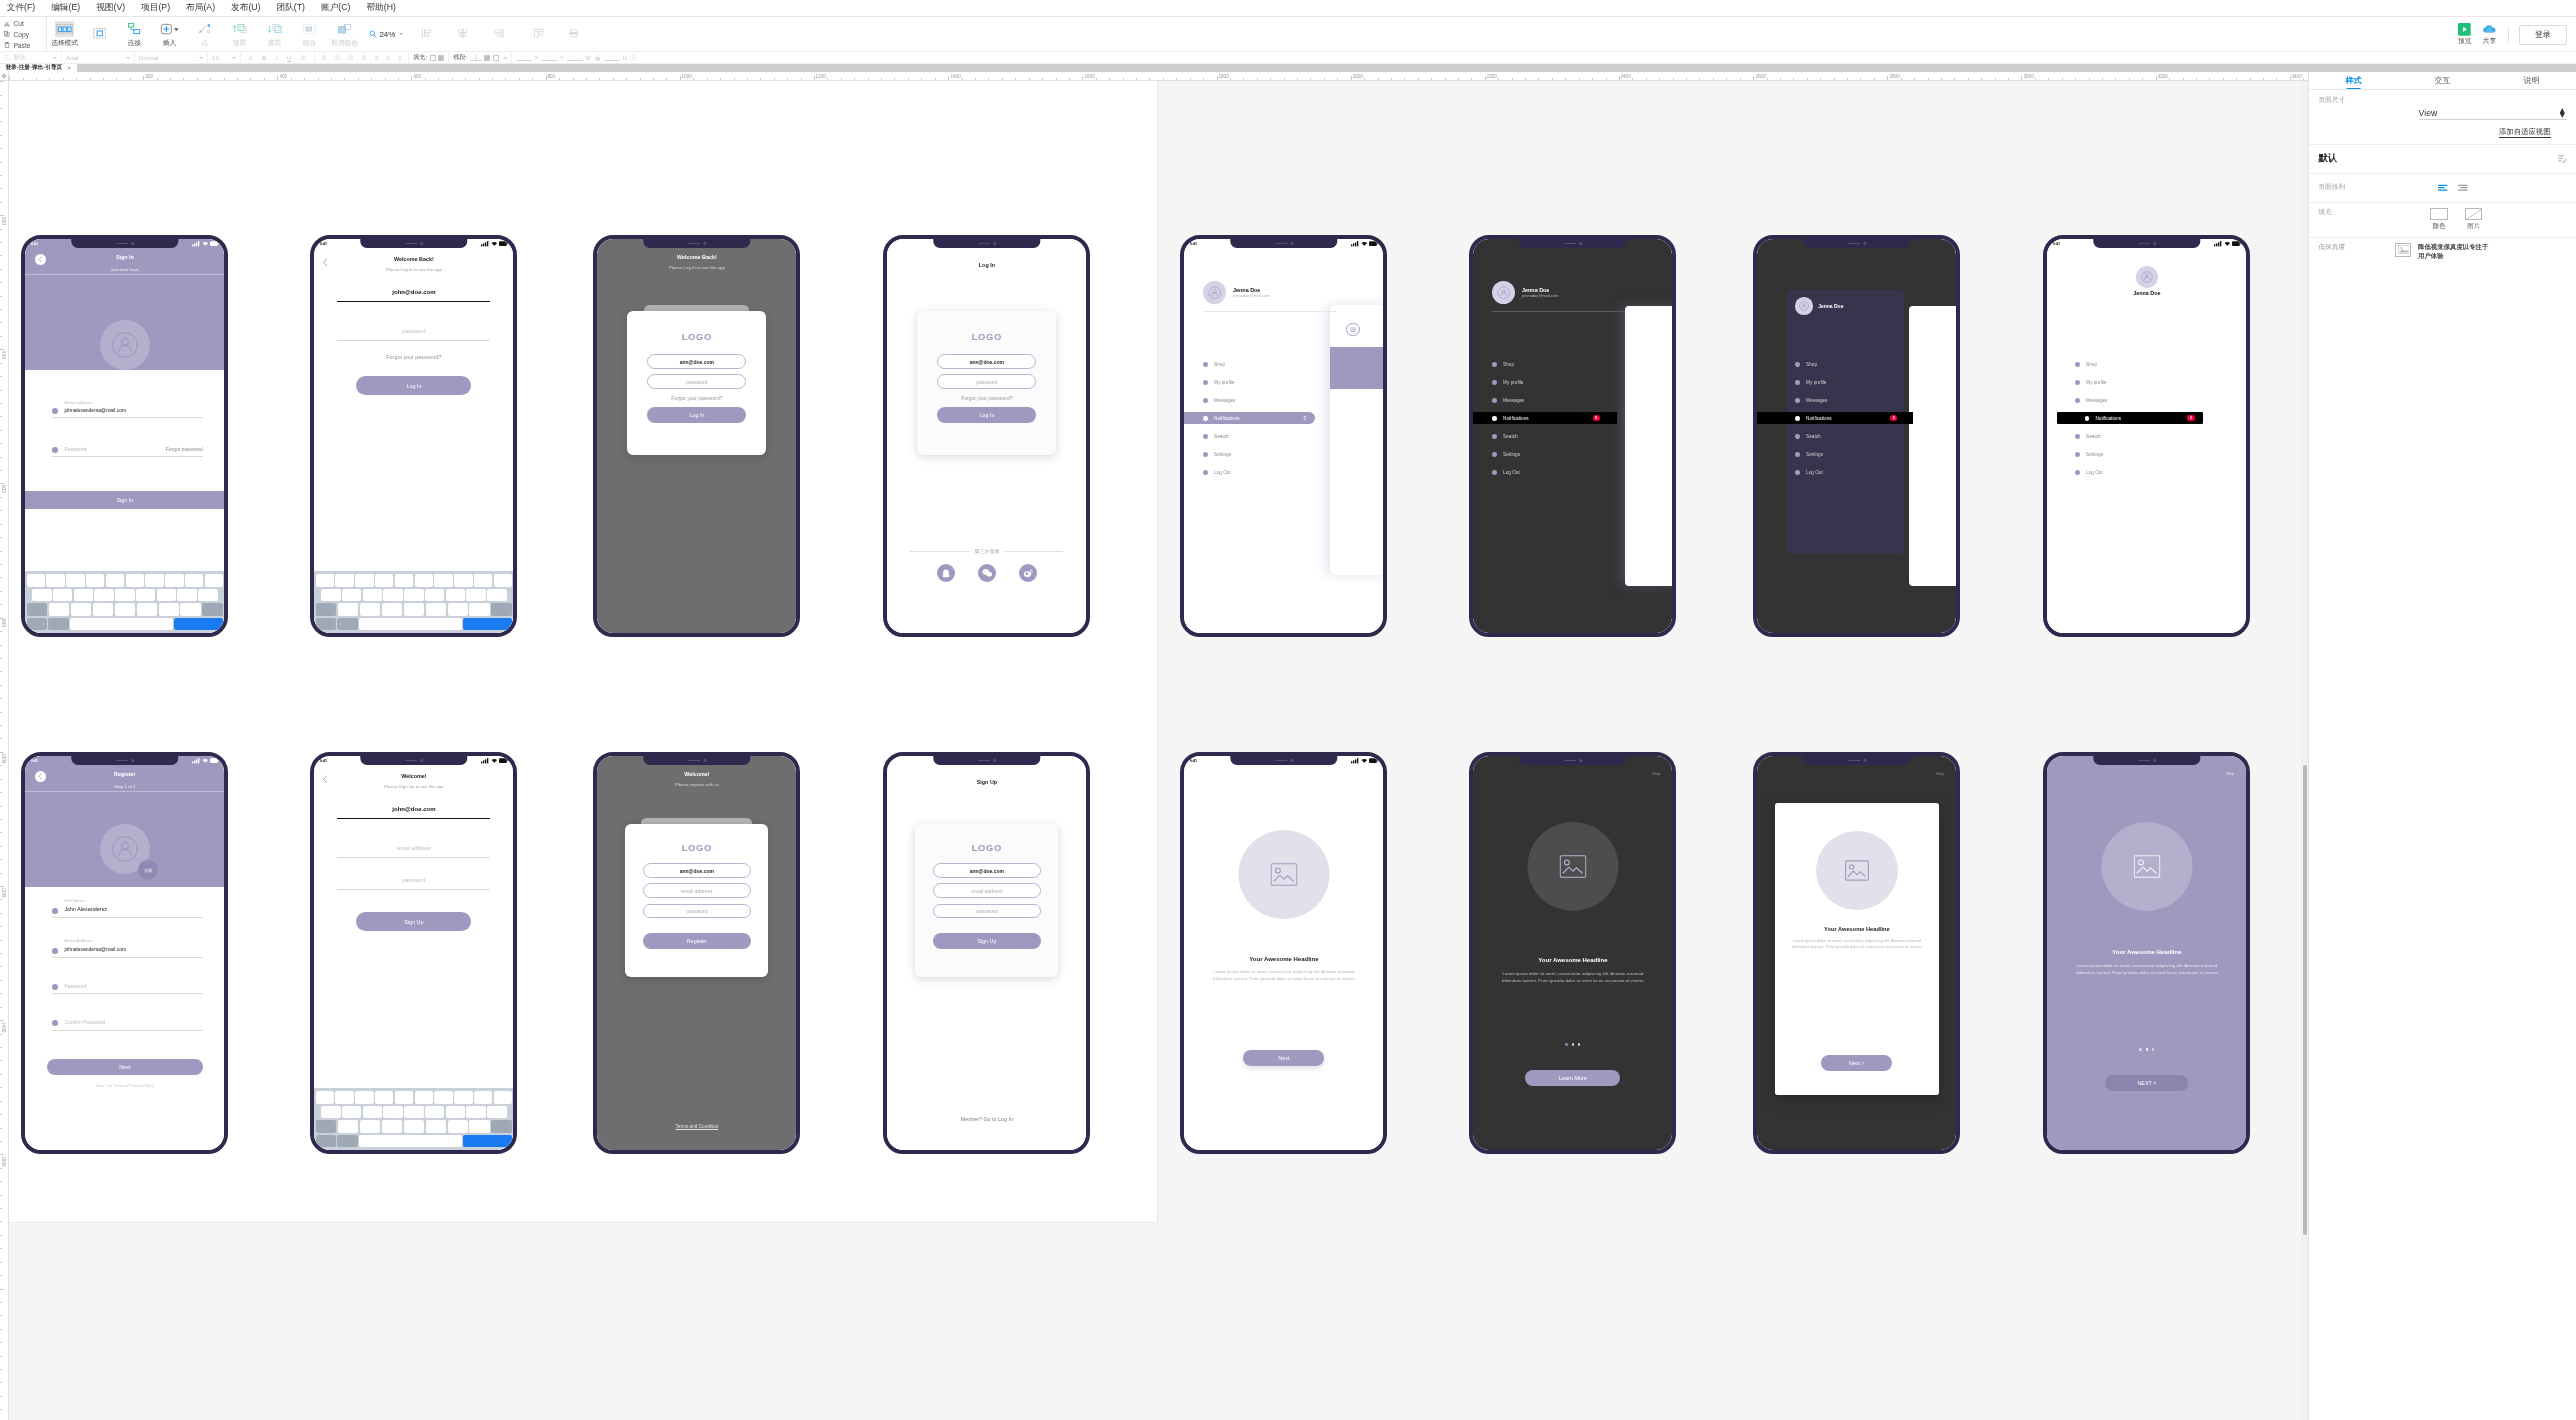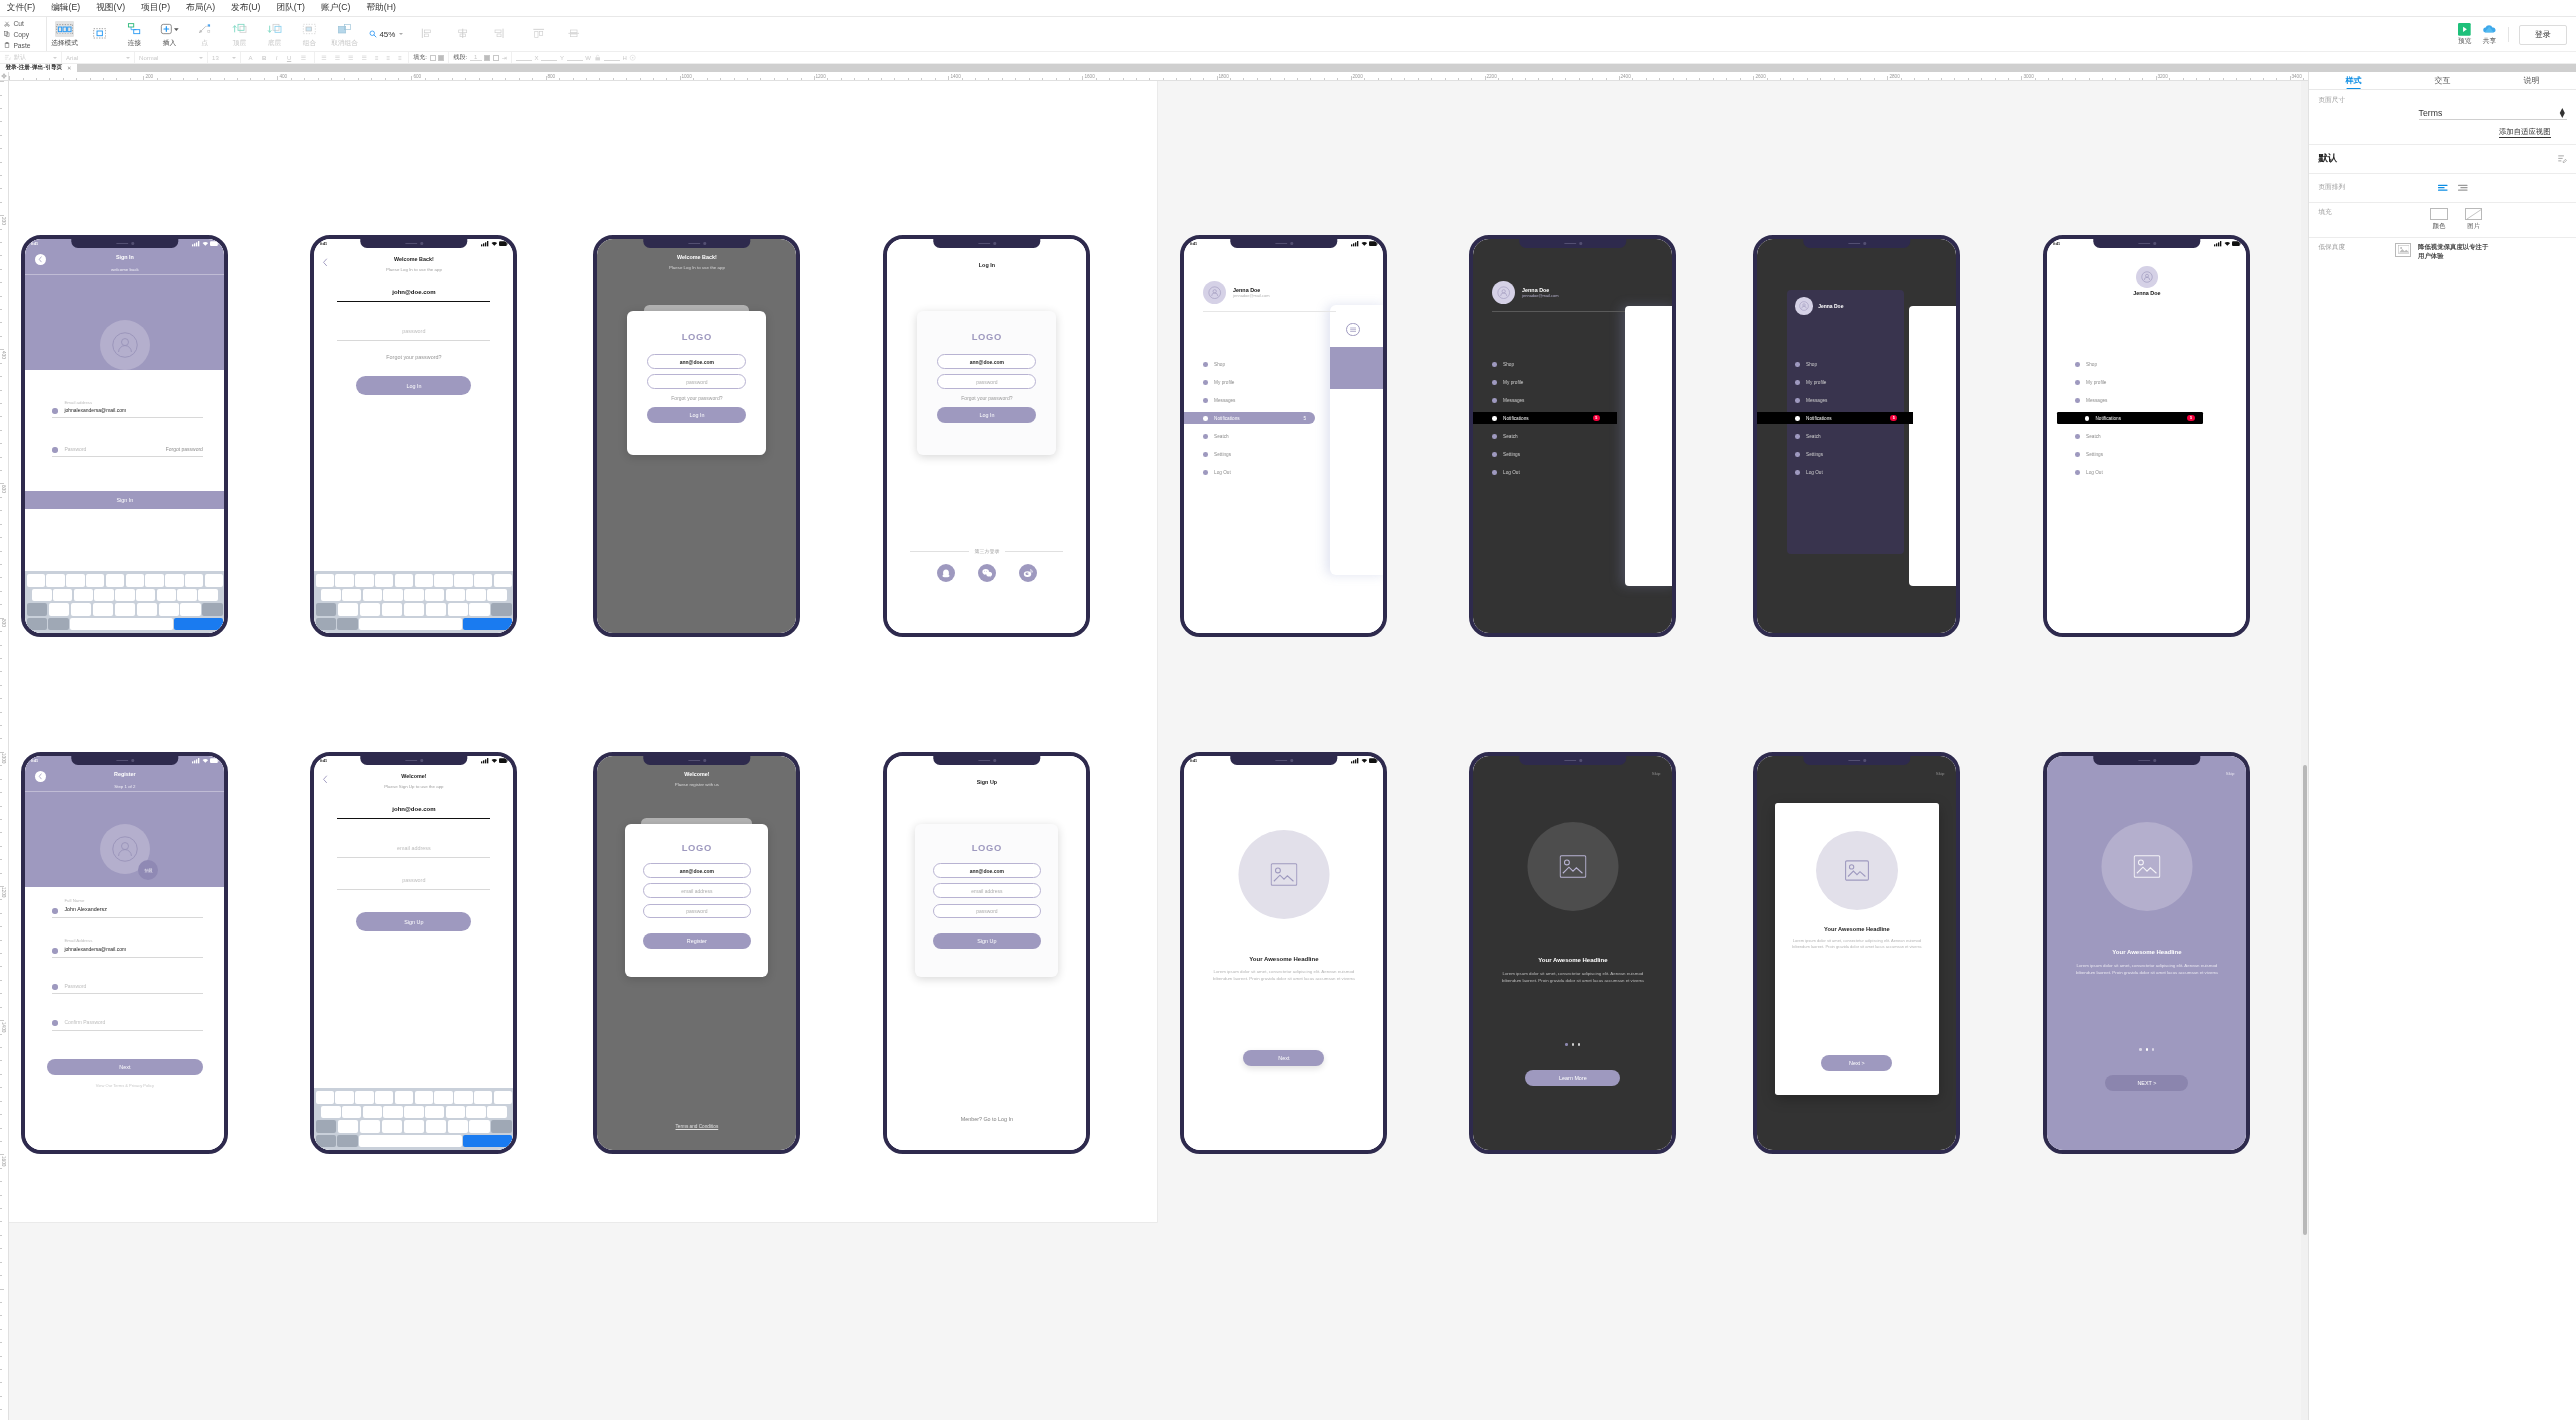--- a/index.html
+++ b/index.html
@@ -291,21 +291,21 @@
       </span>
       <span class="lbl">取消组合</span>
     </div>
   </div>
 
   <div class="zoombox">
     <svg width="8" height="8" viewBox="0 0 16 16">
         <circle cx="6.5" cy="6.5" r="4.5" fill="none" stroke="#1a8cf0" stroke-width="1.5"></circle>
         <path d="M10 10l4 4" stroke="#1a8cf0" stroke-width="1.6" stroke-linecap="round"></path>
       </svg>
-    <span>45%</span>
+    <span>24%</span>
     <span class="caret" style="border-top-color:#aaa"></span>
   </div>
 
   <div class="tgroup">
     <div class="tbtn dim">
         <span class="glyph">
           <svg width="13.4" height="10.7" viewBox="0 0 20 16">
             <path d="M2 1v14" stroke="#cfcfcf" stroke-width="1.4"></path>
             <rect x="5" y="3" width="9" height="4" fill="none" stroke="#cfcfcf"></rect>
             <rect x="5" y="9" width="6" height="4" fill="none" stroke="#cfcfcf"></rect>
@@ -1643,21 +1643,21 @@
     <div class="rptabs">
       <div class="rptab active">样式</div>
       <div class="rptab">交互</div>
       <div class="rptab">说明</div>
     </div>
 
     <div class="rpsection">
       <div class="rplbl">页面尺寸</div>
       <div style="display:flex;justify-content:flex-end;margin-top:2.7px">
         <div class="autofield">
-          <span>Terms</span>
+          <span>View</span>
           <span class="spin">
               <i>▲</i>
               <i>▼</i>
             </span>
         </div>
       </div>
       <div style="display:flex;justify-content:flex-end;margin-top:6.7px;padding-right:16px">
         <span class="adaptlink">添加自适应视图</span>
       </div>
     </div>

